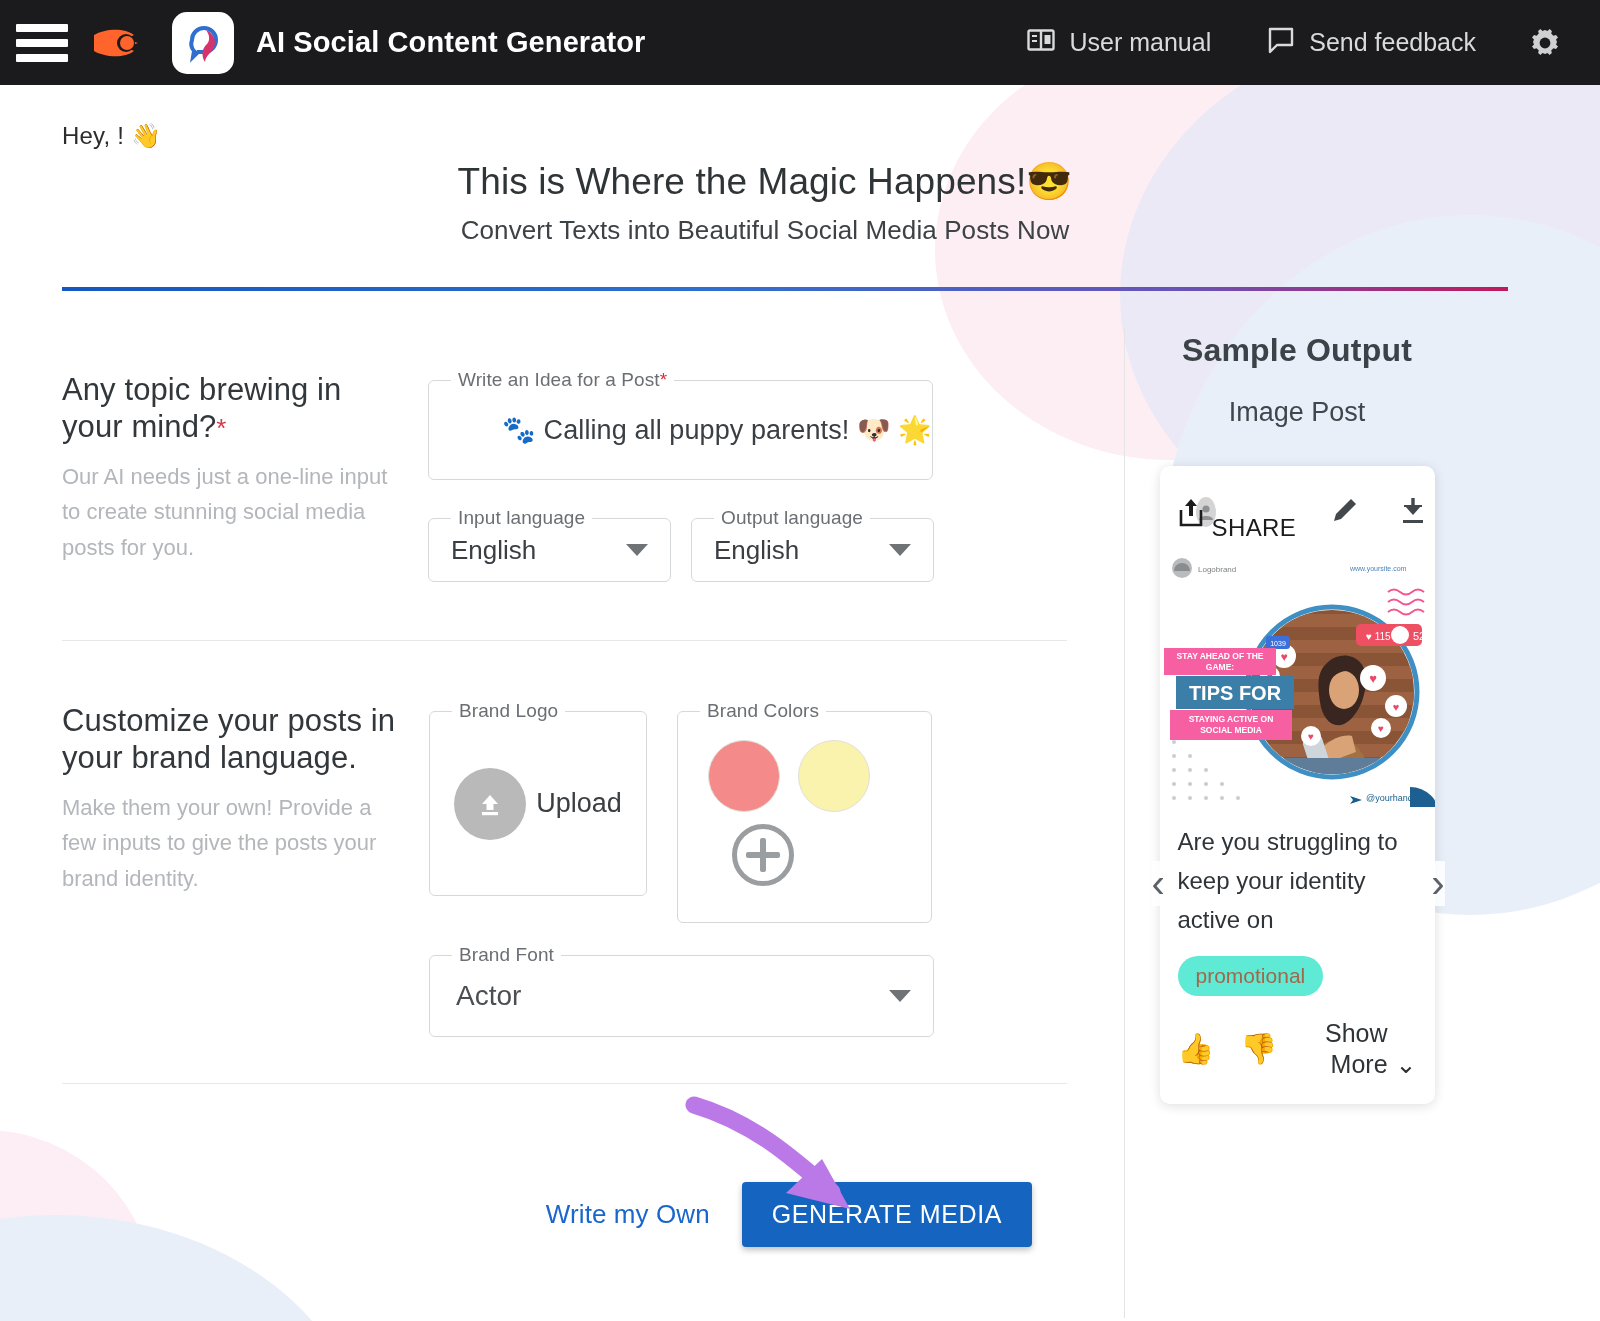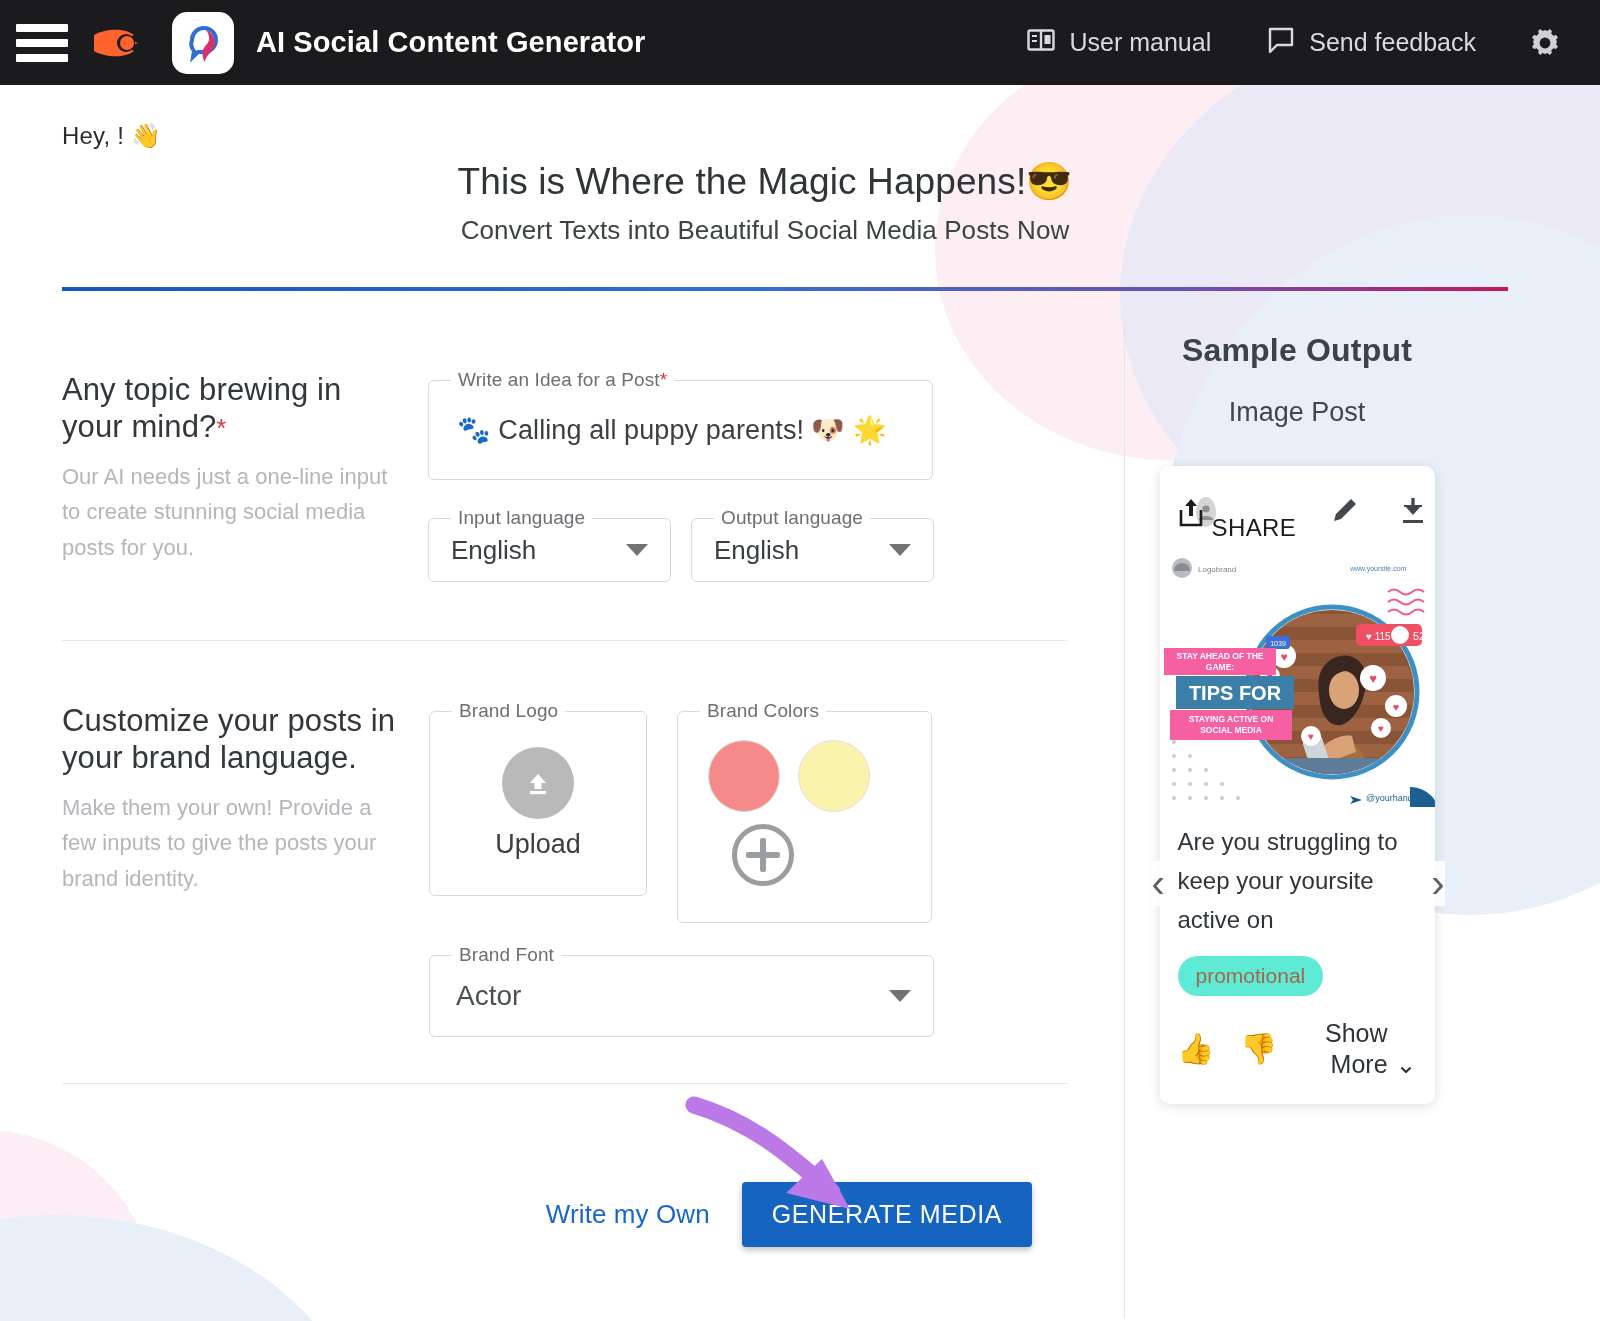--- a/index.html
+++ b/index.html
@@ -68,32 +68,32 @@
 
   
   .field {
     position: relative; border:1px solid #d6d9dc; border-radius: 6px; background:transparent;
   }
   .field > legend, .field .legend {
     position:absolute; top:-12px; left: 22px; background:#fff; padding: 0 7px;
     font-size: 19px; color:#6b6f73; letter-spacing:0.1px;
   }
   .field .legend .req { color:#e02b3b; }
-  .idea-field { width: 505px; height: 100px; display:flex; align-items:center; }
+  .idea-field { width: 505px; height: 100px; display:flex; align-items:center;justify-content:flex-end; }
   .idea-value { padding-left: 28px; font-size: 27px; color:#3a3f43; letter-spacing:0.1px; white-space:nowrap; }
 
   .lang-wrap { display:flex; gap: 20px; margin-top: 38px; }
   .select-field { width: 243px; height: 64px; display:flex; align-items:center; justify-content:space-between; }
   .select-value { padding-left: 22px; font-size: 26px; color:#3a3f43; }
   .caret { width:0;height:0;border-left:11px solid transparent;border-right:11px solid transparent;
     border-top:12px solid #6f7376; margin-right: 22px; }
 
   
   .brand-top { display:flex; gap: 30px; }
-  .logo-field { width: 218px; height: 185px; display:flex; flex-direction:column;
+  .logo-field { width: 218px; height: 185px; display:flex; flex-direction:row;
     align-items:center; justify-content:center; gap: 10px; }
   .upload-circle { width: 72px; height:72px; border-radius:50%; background:#b9b9b9;
     display:flex;align-items:center;justify-content:center; }
   .upload-label { font-size: 27px; color:#3a3f43; }
   .colors-field { width: 255px; height: 212px; padding: 28px 0 0 30px; }
   .swatch-row { display:flex; gap: 18px; }
   .swatch { width: 72px; height: 72px; border-radius:50%; border:1px solid #e1dfd8; }
   .plus-circle { width: 62px; height:62px; border-radius:50%; border:5px solid #9b9ea1;
     margin-top: 12px; margin-left: 24px; display:flex;align-items:center;justify-content:center; position:relative; }
   .plus-circle:before, .plus-circle:after { content:""; position:absolute; background:#9b9ea1; border-radius:2px;}
@@ -427,21 +427,21 @@
                 <circle cx="62" cy="246" r="2"></circle>
                 <circle cx="78" cy="246" r="2"></circle>
             </g>
 
             <path d="M190 244 l12 4 -12 4 3 -4z" fill="#1a5f8c"></path>
             <text x="206" y="249" font-size="9" fill="#1a5f8c" font-family="Liberation Sans, sans-serif">@yourhandle</text>
             <path d="M250 235 a30 30 0 0 1 30 30 h-30z" fill="#1c5f90"></path>
           </svg>
         </div>
 
-        <div class="post-caption">Are you struggling to keep your yoursite active on</div>
+        <div class="post-caption">Are you struggling to keep your identity active on</div>
         <div class="tag-pill">promotional</div>
 
         <div class="post-footer">
           <span class="thumb-up">👍</span>
           <span class="thumb-down">👎</span>
           <span class="show-more">
             <span>Show More</span>
             <span>⌄</span>
           </span>
         </div>

